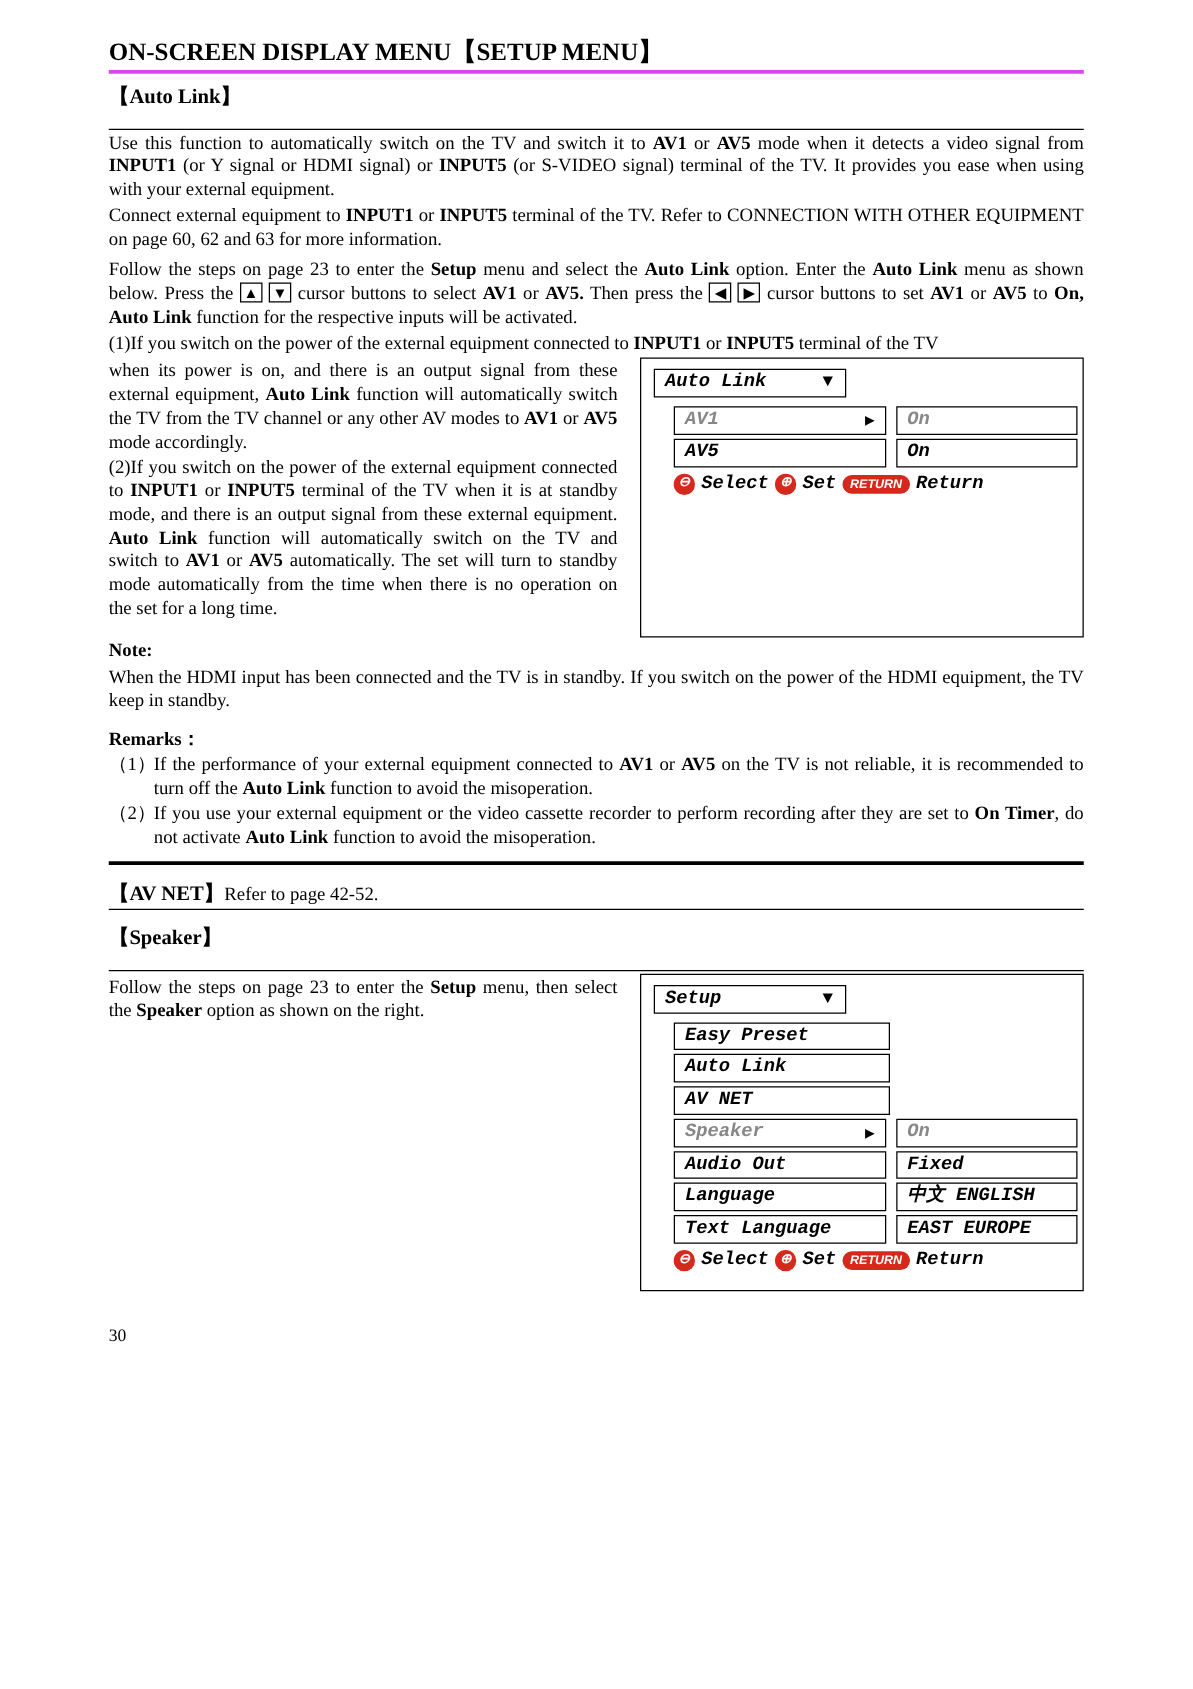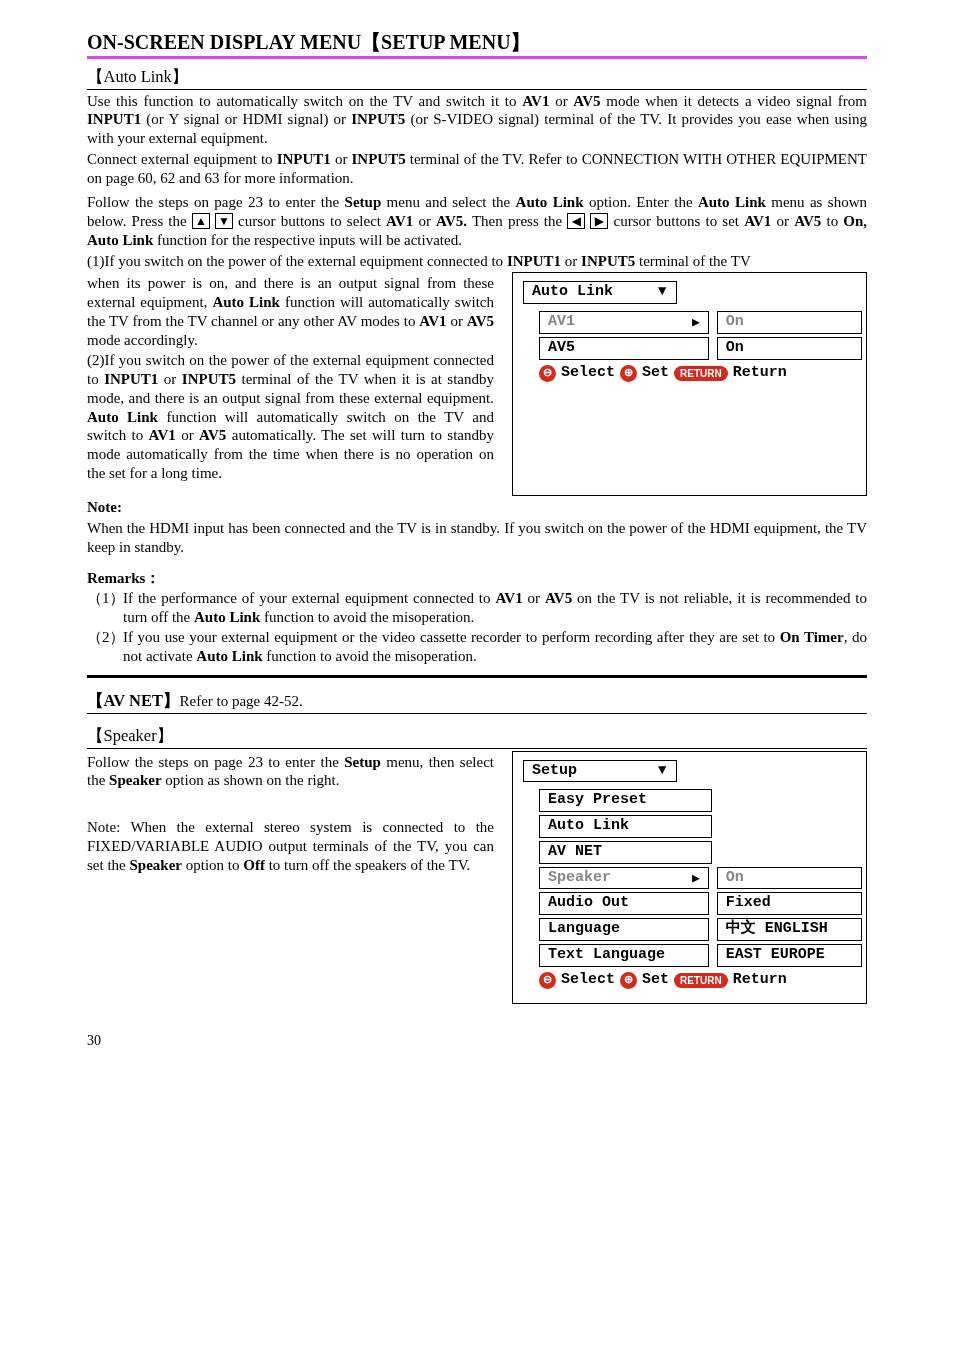--- a/index.html
+++ b/index.html
@@ -13,24 +13,24 @@
   }
   .page-title {
     font-size: 20px;
     font-weight: bold;
     border-bottom: 3px solid #d946ef;
     padding-bottom: 1px;
     margin-bottom: 8px;
   }
   .section-title {
     font-size: 16.5px;
-    font-weight: normal;
+    font-weight: bold;
     border-bottom: 1.5px solid #000;
     margin: 4px 0 2px 0;
-    padding-bottom: 1px;
+    padding-bottom: 15px;
   }
   .thick-rule {
     border-top: 3px solid #000;
     margin: 10px 0 6px 0;
   }
   p { margin: 2px 0; text-align: justify; }
   b { font-weight: bold; }
   .btn {
     display: inline-block;
     border: 1.2px solid #000;
@@ -42,20 +42,21 @@
     padding: 0 1px;
     vertical-align: 1px;
   }
   
   .osd {
     border: 1.4px solid #000;
     font-family: "Courier New", monospace;
     font-weight: bold;
     font-size: 15px;
     padding: 8px 4px 14px 10px;
+    font-style: italic;
   }
   .osd-title {
     display: inline-block;
     border: 1.4px solid #000;
     padding: 1px 10px 1px 8px;
     margin-bottom: 4px;
   }
   .osd-table { margin-left: 16px; }
   .osd-row { display: flex; align-items: center; margin: 3px 0; }
   .osd-cell-l {
@@ -195,23 +196,20 @@
 </div>
 
 <div style="height:8px;"></div>
 <div class="section-title">【Speaker】</div>
 
 <div class="columns">
   <div class="col-left">
     <p>
       <span>Follow the steps on page 23 to enter the </span><b>Setup</b><span> menu, then select the </span><b>Speaker</b><span> option as shown on the right.</span>
     </p>
-    <p style="margin-top:28px;">
-      <span>Note: When the external stereo system is connected to the FIXED/VARIABLE AUDIO output terminals of the TV, you can set the </span><b>Speaker</b><span> option to </span><b>Off</b><span> to turn off the speakers of the TV.</span>
-    </p>
   </div>
   <div class="col-right">
     <div class="osd">
       <span class="osd-title"><span>Setup</span>&nbsp;&nbsp;&nbsp;&nbsp;&nbsp;&nbsp;&nbsp;&nbsp;&nbsp;<span class="dntri">▼</span></span>
       <div class="osd-table">
         <div class="osd-row">
             <div class="osd-cell-l">Easy Preset</div>
           </div>
         <div class="osd-row">
             <div class="osd-cell-l">Auto Link</div>

